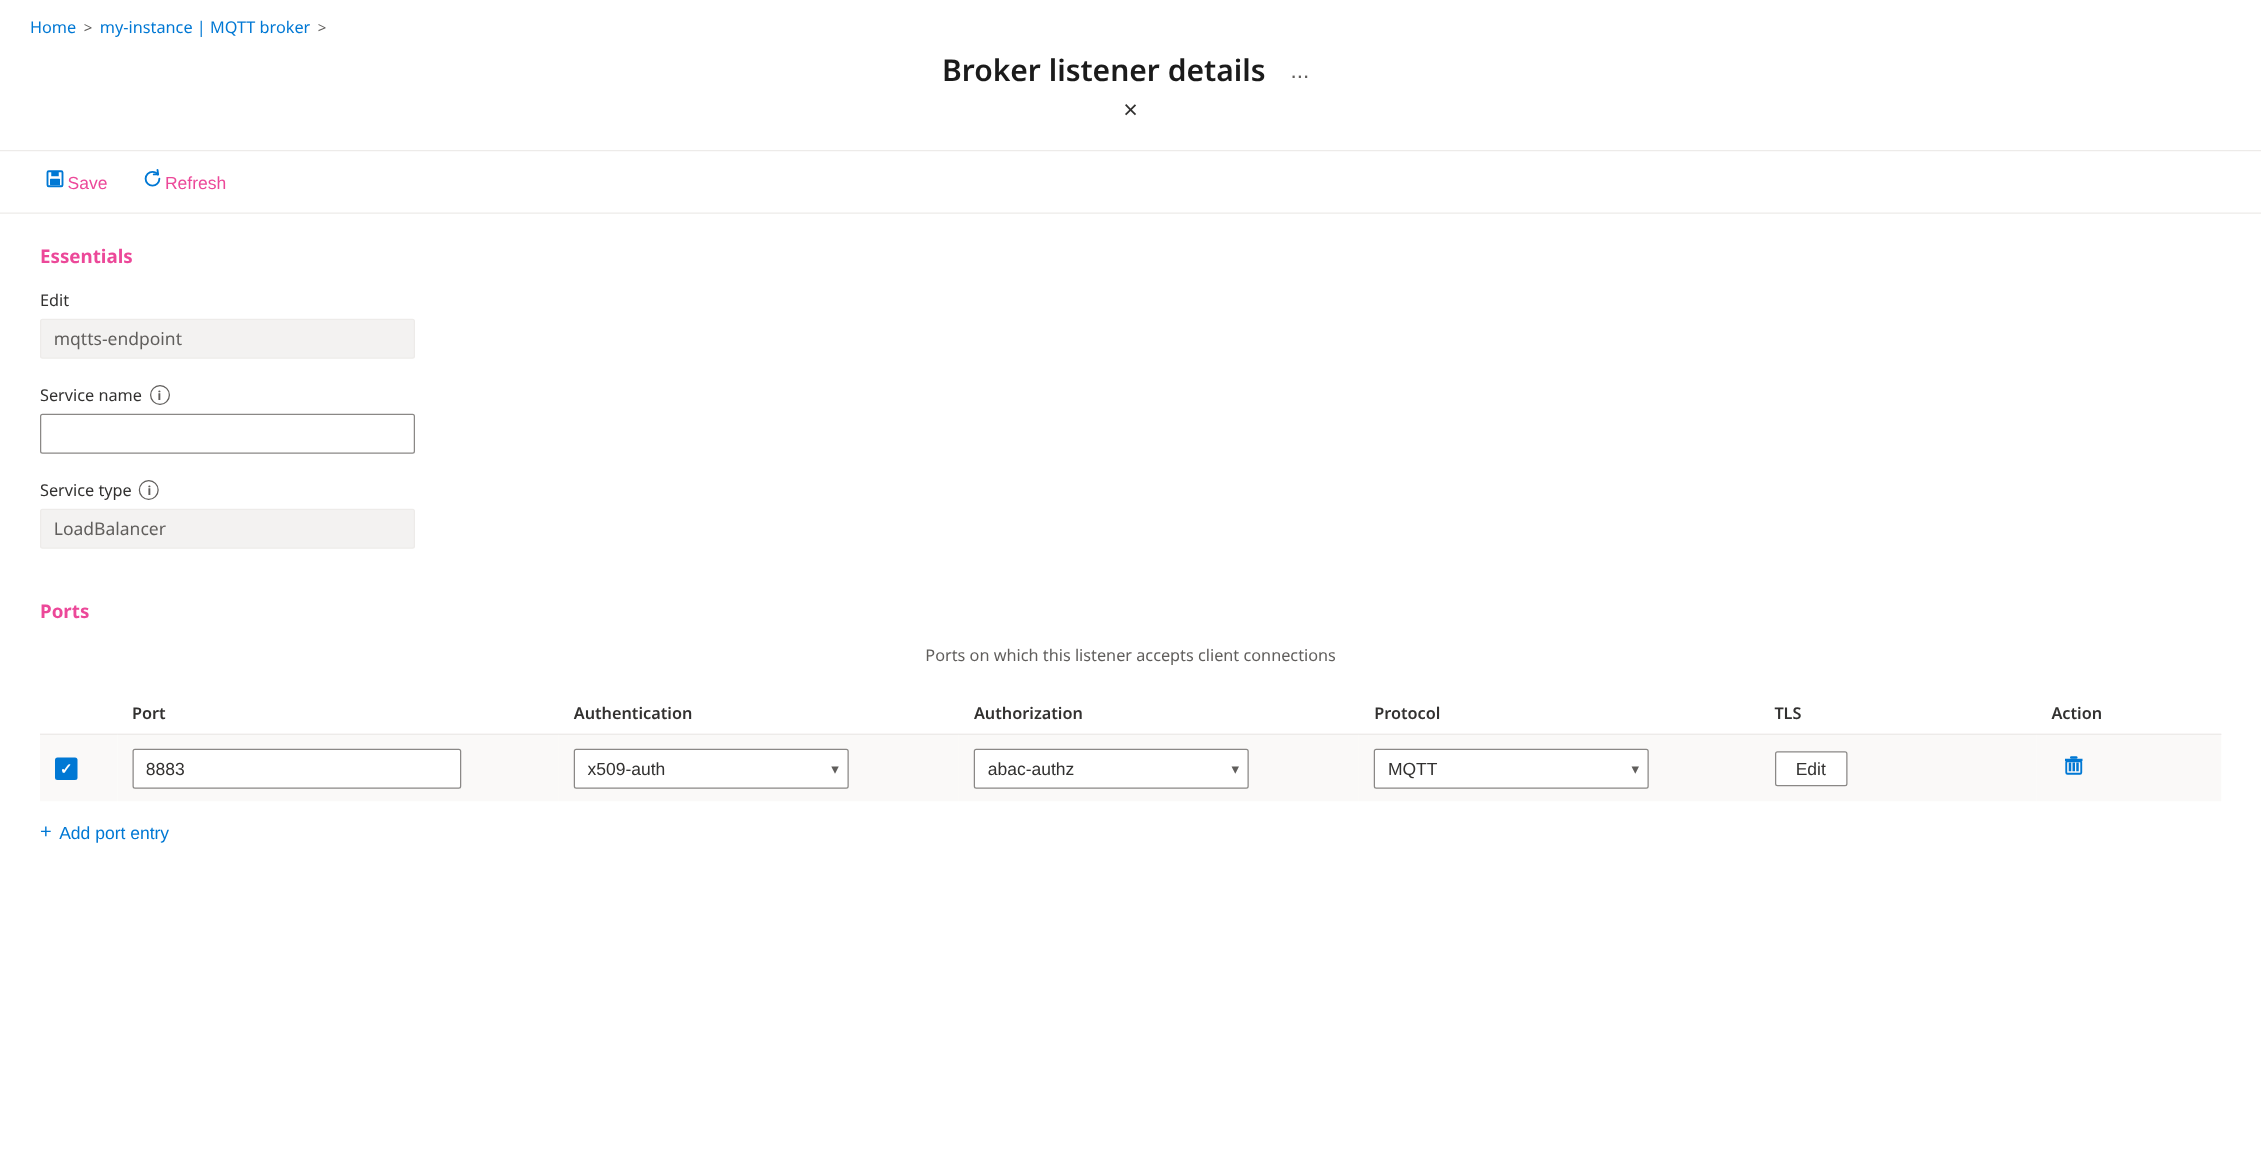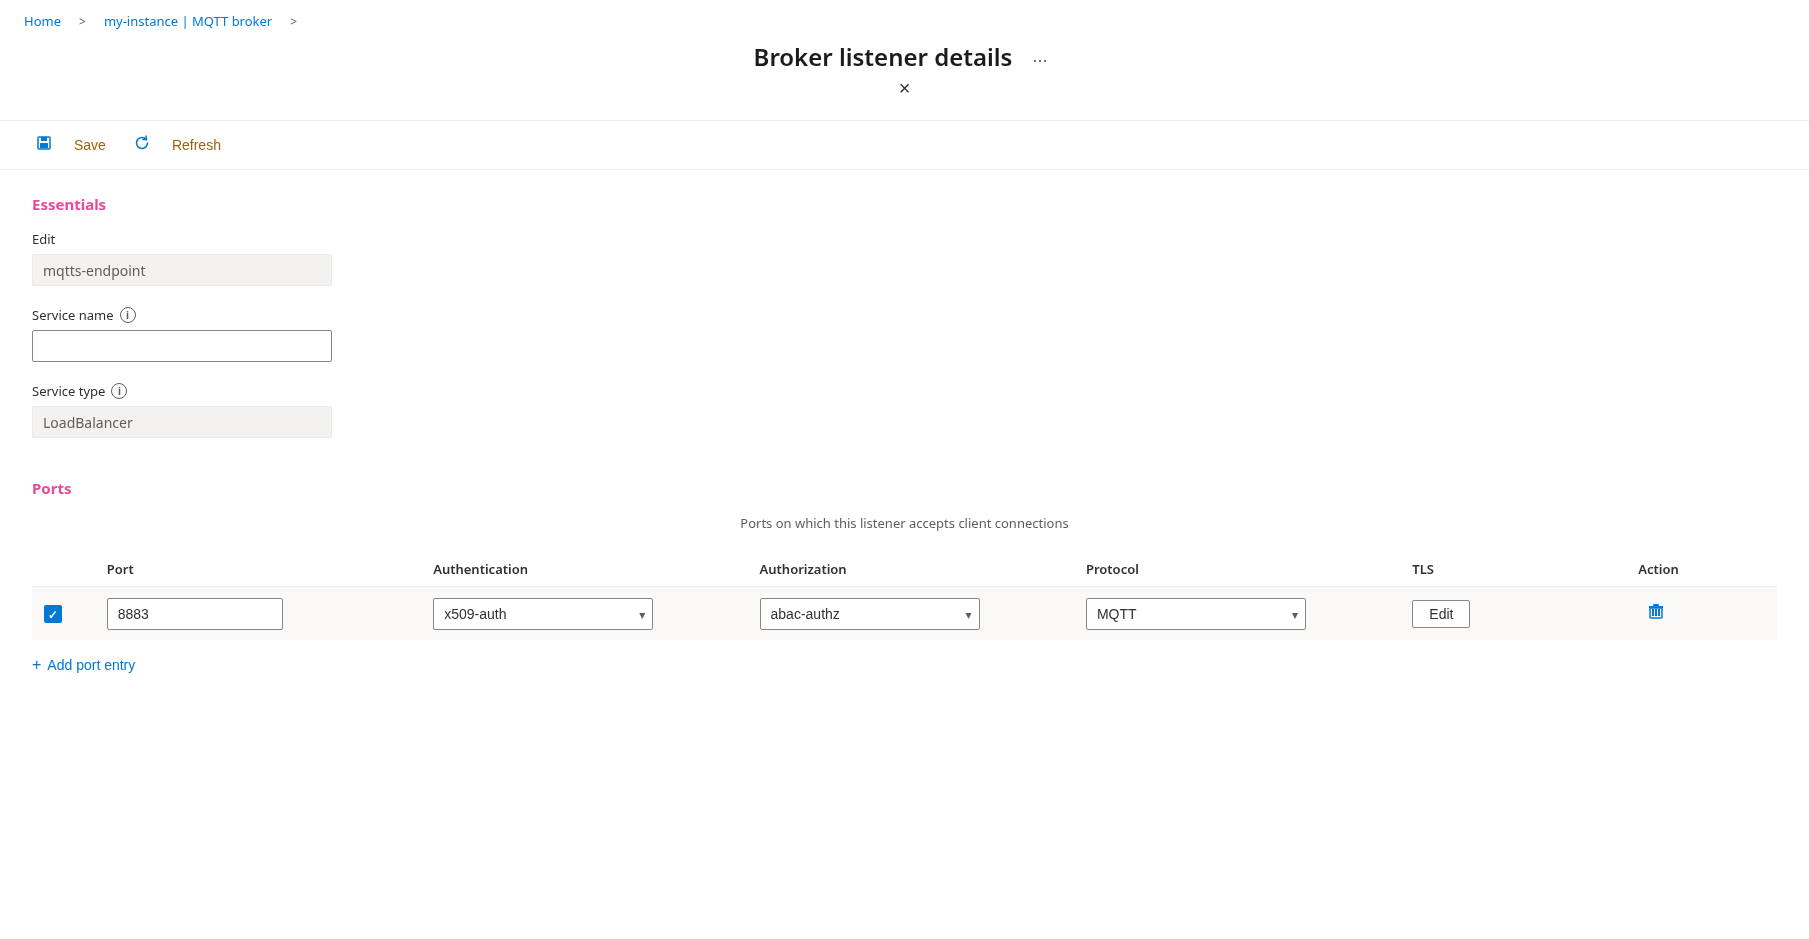--- a/index.html
+++ b/index.html
@@ -12,21 +12,21 @@
     .panel {
       position: relative;
       width: 1809px;
       min-height: 939px;
       background: #fff;
       padding: 0;
     }
     .breadcrumb {
       display: flex;
       align-items: center;
-      gap: 18px;
+      gap: 6px;
       padding: 12px 24px 6px 24px;
       font-size: 13px;
       color: #0078d4;
     }
     .breadcrumb a {
       color: #0078d4;
       text-decoration: none;
       cursor: pointer;
     }
     .breadcrumb .separator {
@@ -72,28 +72,28 @@
       display: flex;
       align-items: center;
       gap: 4px;
       padding: 8px 24px;
       border-bottom: 1px solid #edebe9;
       border-top: 1px solid #edebe9;
     }
     .toolbar-btn {
       display: flex;
       align-items: center;
-      gap: 22px;
+      gap: 2px;
       background: none;
       border: none;
       cursor: pointer;
       padding: 6px 12px;
       border-radius: 4px;
       font-size: 14px;
-      color: #a16207;
+      color: #ec4899;
     }
     .toolbar-btn .icon {
       font-size: 16px;
       color: #0078d4;
     }
     .content {
       padding: 24px 32px;
     }
     .section-title {
       font-size: 15px;
@@ -188,21 +188,21 @@
       justify-content: center;
       cursor: pointer;
     }
     .checkbox::after {
       content: '✓';
       color: white;
       font-size: 12px;
       font-weight: 700;
     }
     .port-input {
-      width: 176px;
+      width: 263px;
       height: 32px;
       padding: 0 10px;
       border: 1px solid #8a8886;
       border-radius: 2px;
       font-size: 14px;
       background: #fff;
       color: #323130;
       outline: none;
     }
     .dropdown-wrapper {

